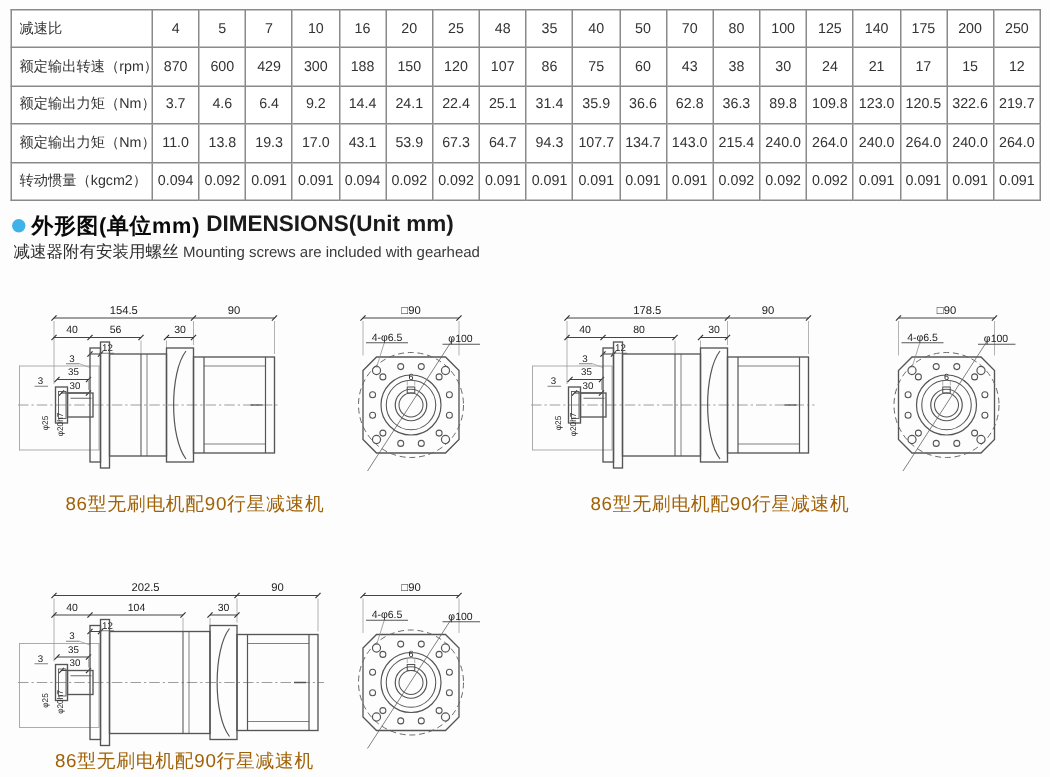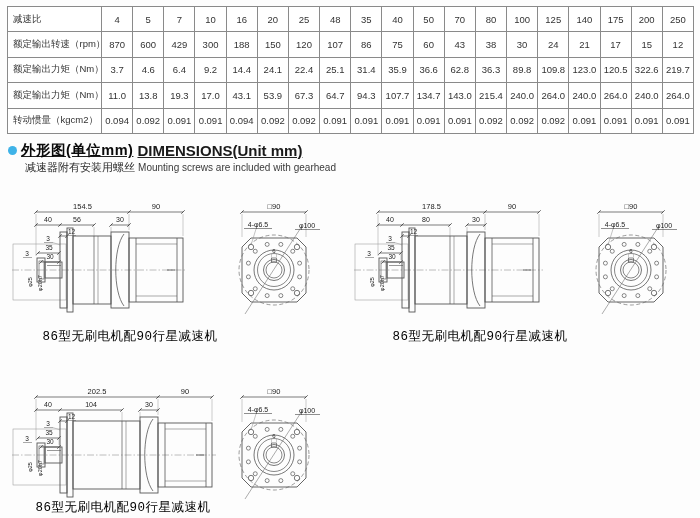--- a/index.html
+++ b/index.html
@@ -7,31 +7,31 @@
         font-family:"Liberation Sans",sans-serif;color:#222;}
   
   #spec-table{position:absolute;left:7px;top:6px;width:687px;height:128px;
               border-collapse:collapse;table-layout:fixed;background:#fff;
               border:1.6px solid #555;}
   #spec-table th,#spec-table td{border:1px solid #8a8a8a;font-weight:normal;
               font-size:9.5px;color:#333;text-align:center;padding:0;height:24.1px;
               overflow:hidden;white-space:nowrap;}
   #spec-table th{text-align:left;padding-left:5px;width:88px;}
   
-  #section-head{position:absolute;left:8px;top:141px;display:flex;align-items:center;gap:4px;text-decoration:underline;}
+  #section-head{position:absolute;left:8px;top:141px;display:flex;align-items:flex-start;gap:4px;}
   #bullet{width:9px;height:9px;border-radius:50%;position:relative;top:0px;flex:0 0 auto;align-self:center;}
   #title-cn{font-size:14.5px;font-weight:bold;color:#0a0a0a;letter-spacing:.5px;}
   #title-en{font-size:15px;font-weight:bold;color:#1a1a1a;}
-  #section-note{position:absolute;left:25px;top:160px;font-size:11px;color:#2b2b2b;}
+  #section-note{position:absolute;left:9px;top:160px;font-size:11px;color:#2b2b2b;}
   #section-note .en{font-size:10px;color:#3a3a3a;}
   
   .abs{position:absolute;}
   svg text{font-family:"Liberation Sans",sans-serif;}
-  .caption{position:absolute;text-align:center;font-size:12.5px;color:#000000;
-           font-family:Liberation Mono, monospace;letter-spacing:.5px;}
+  .caption{position:absolute;text-align:center;font-size:12.5px;color:#a16207;
+           font-family:Liberation Sans, sans-serif;letter-spacing:.5px;}
 </style>
 </head>
 <body>
 
 <div id="page">
 
   <table id="spec-table">
     <tbody>
         <tr>
           <th>减速比</th>

